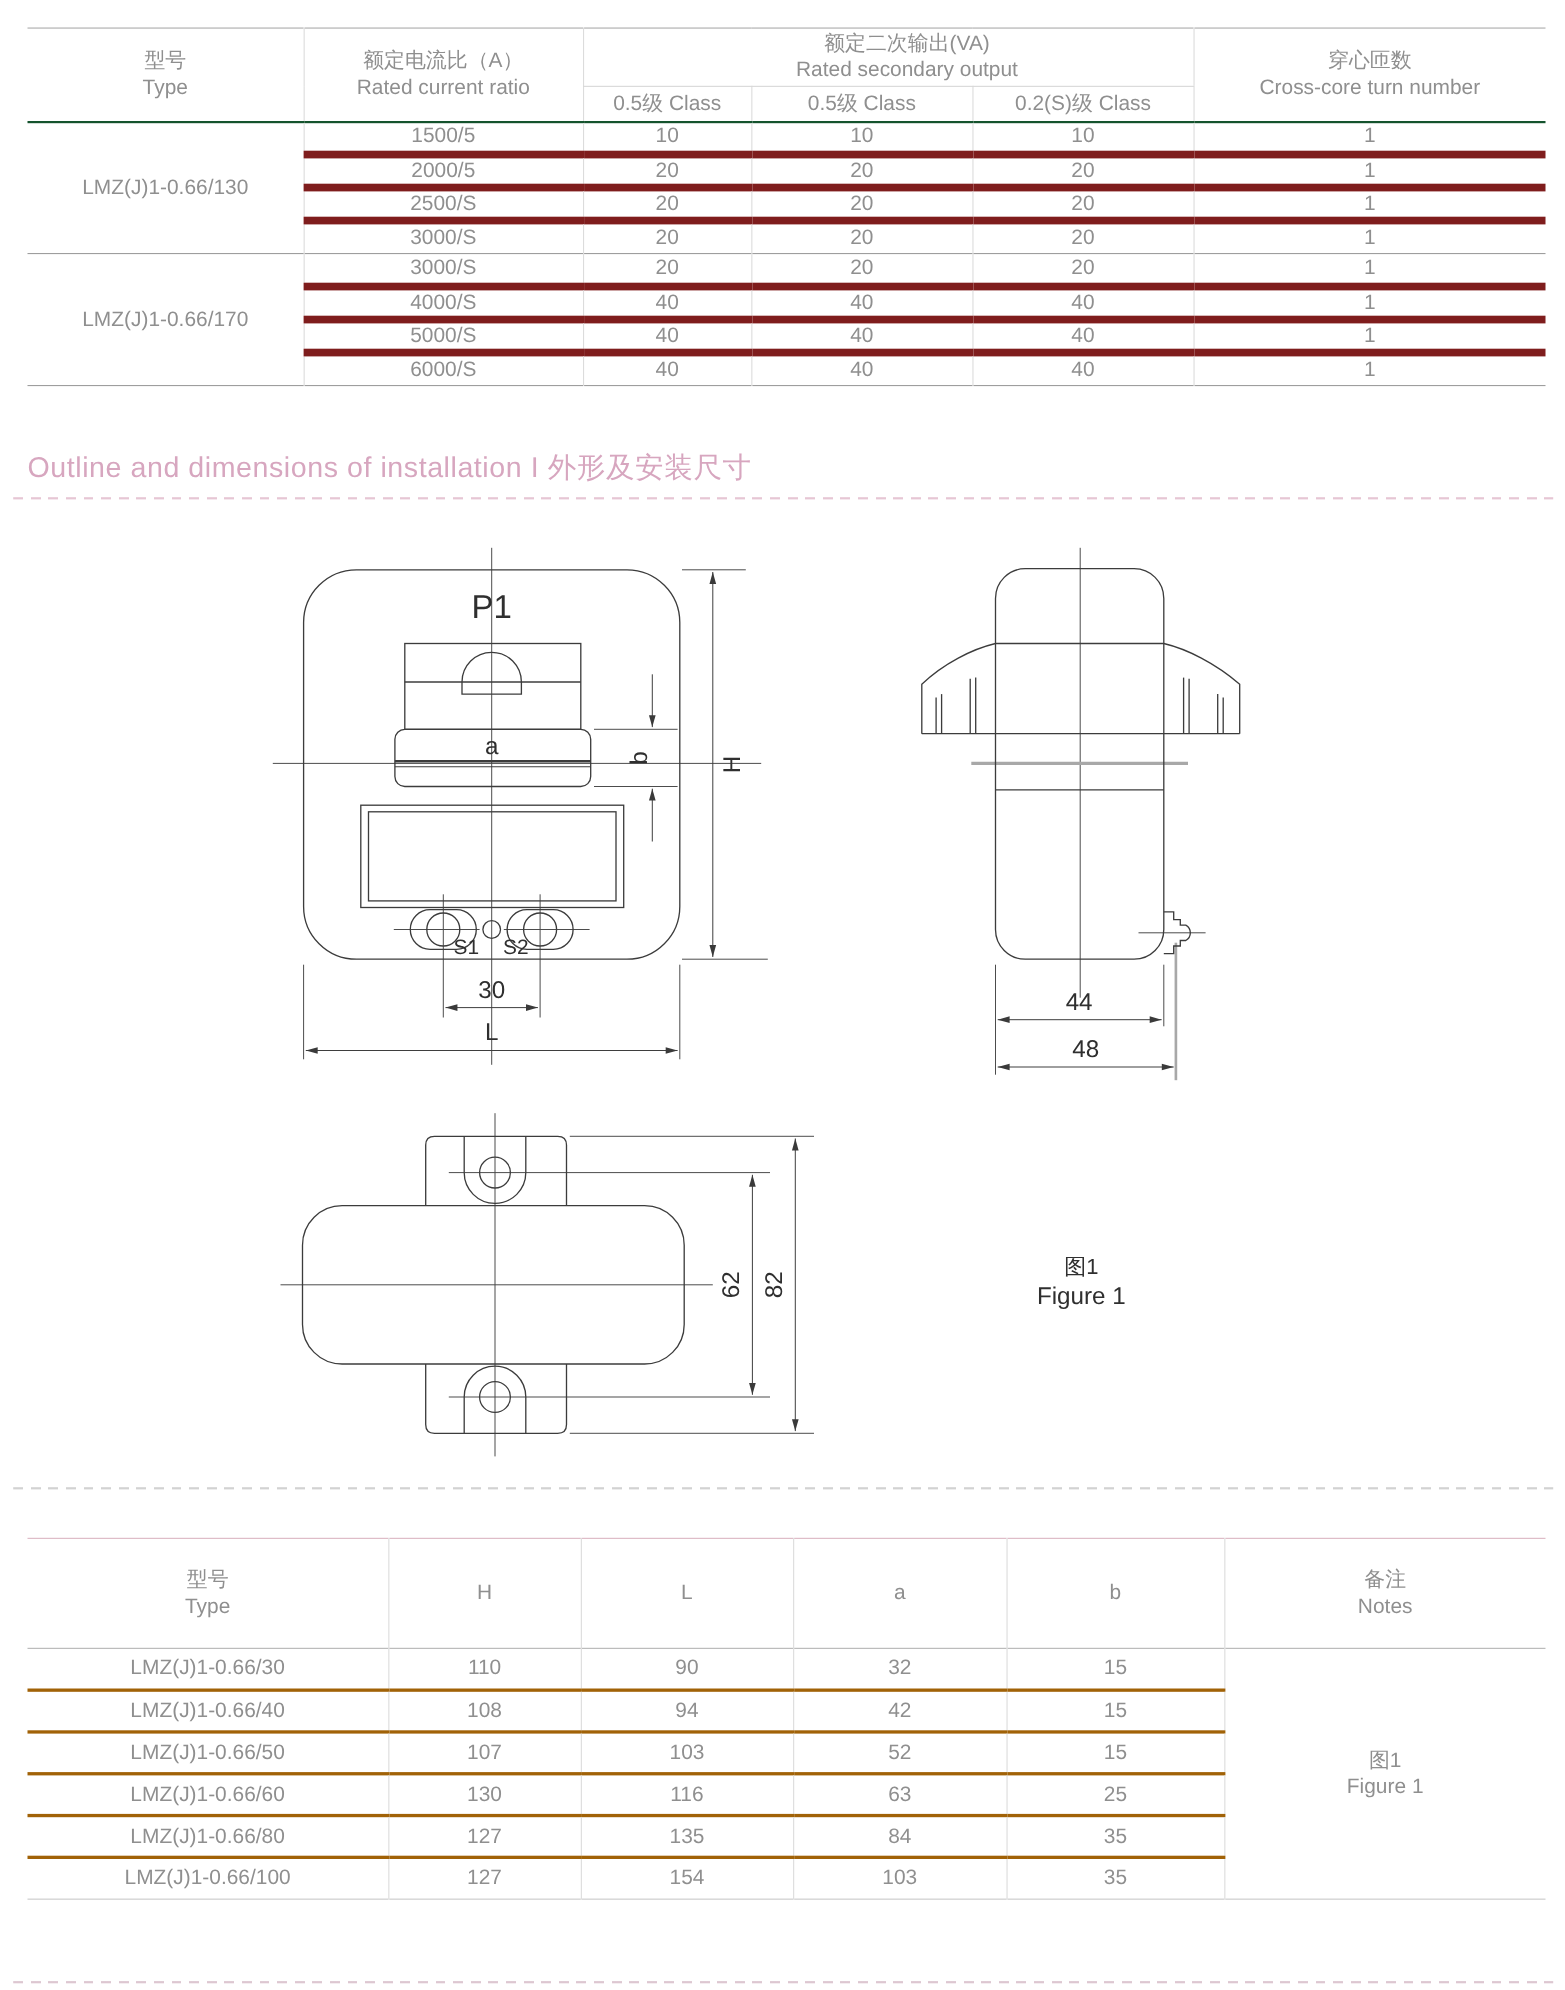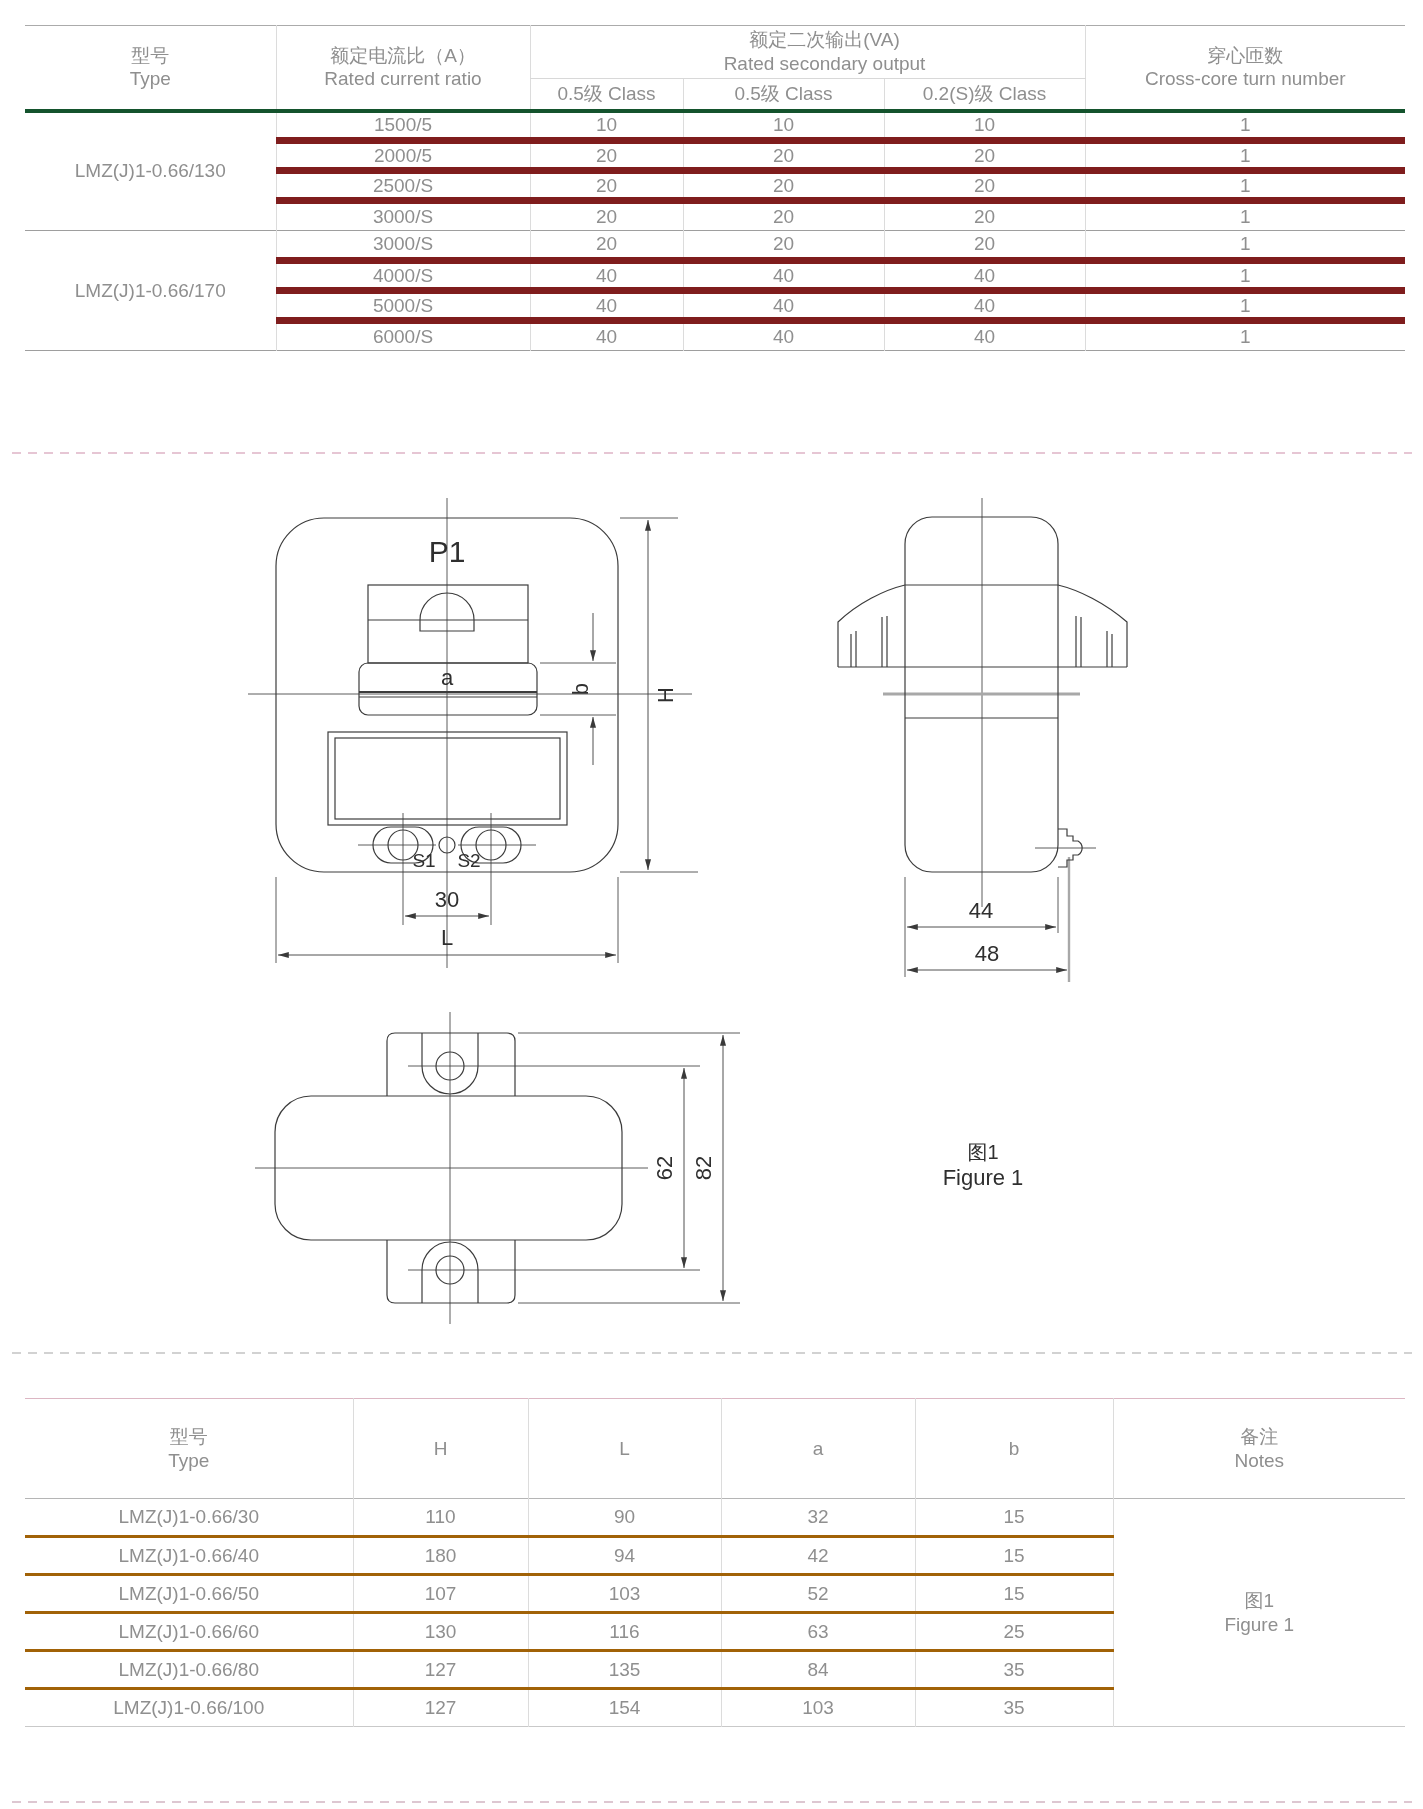--- a/index.html
+++ b/index.html
@@ -13,21 +13,21 @@
 
   #spec-table{position:absolute;left:25px;top:25px;width:1380px;
     color:#8f8f8f;font-size:19px;
     border-top:1px solid #ababab;border-bottom:1px solid #9e9e9e;}
   #spec-table th,#spec-table td{border-left:1px solid #dcdcdc;}
   #spec-table .nl{border-left:none;}
   #spec-table tr.h1{height:53px;}
   #spec-table tr.h2{height:32px;}
   #spec-table tbody tr{height:30px;}
   #spec-table th.merged{border-bottom:1px solid #d8d8d8;padding-left:34px;}
-  #spec-table tbody tr.first td{border-top:4px solid #14532d;}
+  #spec-table tbody tr.first td{border-top:2px solid #14532d;}
   #spec-table tbody tr.rl td{border-top:7px solid #7f1d1d;}
   #spec-table tbody tr.rs td{border-top:1px solid #9e9e9e;}
   .hline{line-height:1.25;}
 
   #dim-table{position:absolute;left:25px;top:1398px;width:1380px;
     color:#8f8f8f;font-size:19px;
     border-top:1px solid #dcb6c3;border-bottom:1px solid #c9c9c9;}
   #dim-table th,#dim-table td{border-left:1px solid #dcdcdc;}
   #dim-table .nl{border-left:none;}
   #dim-table thead tr{height:100px;}
@@ -156,20 +156,21 @@
       <tr class="rl">
         <td>6000/S</td>
         <td>40</td>
         <td>40</td>
         <td>40</td>
         <td>1</td>
       </tr>
     </tbody>
   </table>
 
+  <div class="section-title">Outline and dimensions of installation I 外形及安装尺寸</div>
   <div class="dash pink"></div>
 
   <svg id="front-view" width="460" height="480" viewBox="0 0 460 480">
     <defs>
       <marker id="ar1" viewBox="0 0 12 12" refX="11" refY="6" markerWidth="13" markerHeight="13" orient="auto-start-reverse" markerUnits="userSpaceOnUse">
         <path d="M1,3.2 L11,6 L1,8.8 Z" fill="#3a3a3a"></path>
       </marker>
     </defs>
     <g class="cl">
       <line x1="207" y1="3" x2="207" y2="473"></line>
@@ -316,21 +317,21 @@
         <td>90</td>
         <td>32</td>
         <td>15</td>
         <td rowspan="6">
           <div class="hline">图1</div>
           <div class="hline">Figure 1</div>
         </td>
       </tr>
       <tr class="rl">
         <td class="nl">LMZ(J)1-0.66/40</td>
-        <td>180</td>
+        <td>108</td>
         <td>94</td>
         <td>42</td>
         <td>15</td>
       </tr>
       <tr class="rl">
         <td class="nl">LMZ(J)1-0.66/50</td>
         <td>107</td>
         <td>103</td>
         <td>52</td>
         <td>15</td>

